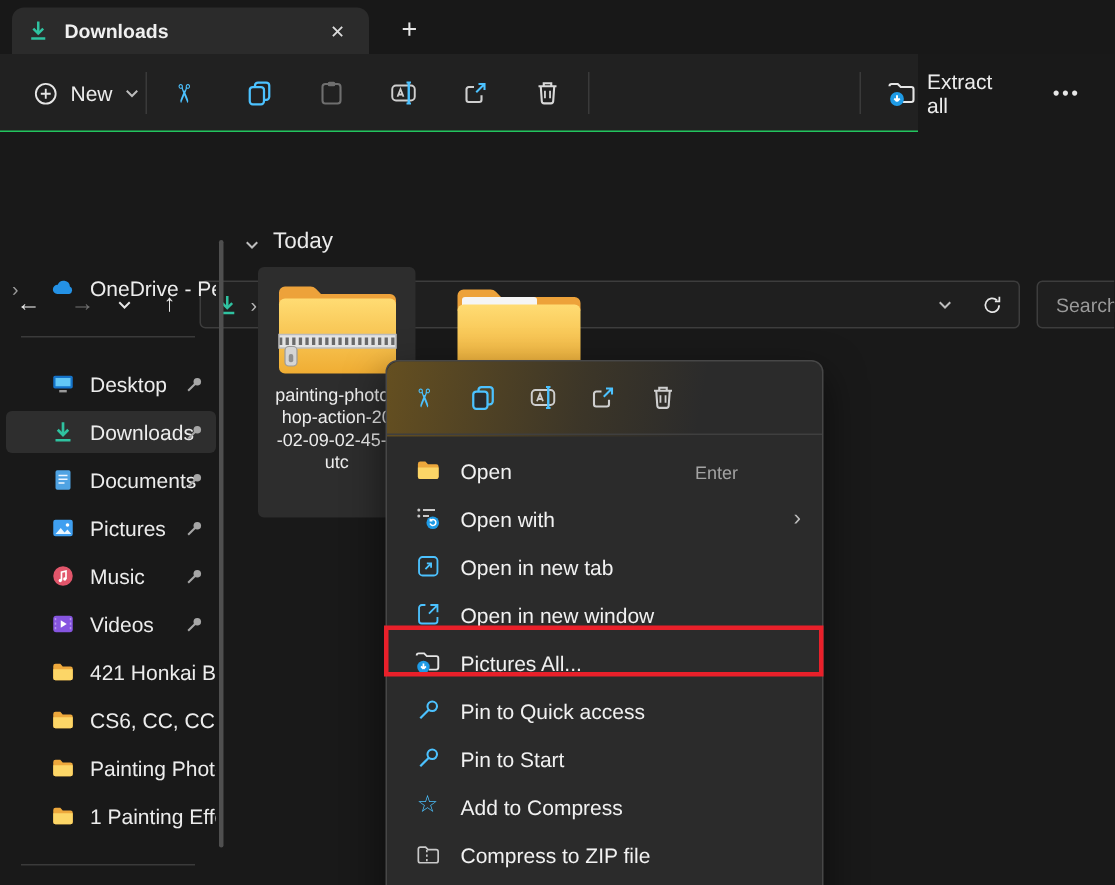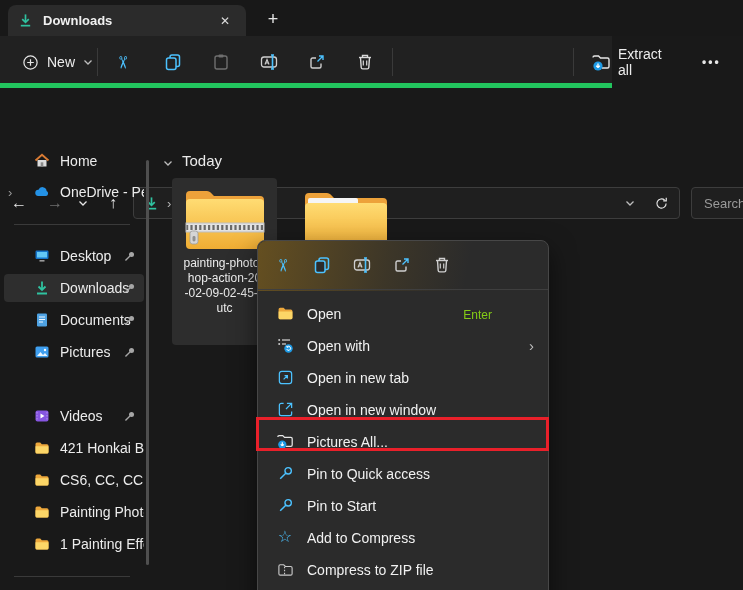--- a/index.html
+++ b/index.html
@@ -8,21 +8,21 @@
   svg{display:block}
 
   
   .titlebar{position:absolute;left:0;top:0;width:743px;height:36px;background:#181818}
   .tab{position:absolute;left:8px;top:5px;width:238px;height:31px;background:#2b2b2b;border-radius:8px 8px 0 0;display:flex;align-items:center;padding:0 10px;gap:10px}
   .tab-title{font-size:13px;font-weight:bold;color:#f0f0f0;flex:1}
   .tab-close{width:22px;height:22px;display:flex;align-items:center;justify-content:center;color:#dcdcdc;font-size:12px;border-radius:4px}
   .newtab{position:absolute;left:260px;top:7px;width:26px;height:24px;display:flex;align-items:center;justify-content:center;color:#e6e6e6;font-size:18px;border-radius:4px}
 
   
-  .toolbar{position:absolute;left:0;top:36px;width:612px;height:52px;background:#212121;--icon-bg:#212121;border-bottom:5px solid #22c55e}
+  .toolbar{position:absolute;left:0;top:36px;width:612px;height:52px;background:#212121;--icon-bg:#212121;border-bottom:1px solid #22c55e}
   .tb-btn{position:absolute;top:12px;height:28px;display:flex;align-items:center;gap:7px;padding:0 8px;border-radius:4px;color:#ececec}
   .tb-ico{width:20px;height:20px;display:flex;align-items:center;justify-content:center}
   .tb-sep{position:absolute;top:12px;width:1px;height:28px;background:#3a3a3a}
   .glyph-cut{display:inline-block;transform:rotate(90deg);color:#4cc2ff;font-size:17px;line-height:1}
   .chev{width:12px;height:12px;color:#bdbdbd}
   .more-dots{letter-spacing:2px;color:#e6e6e6;font-size:12px;font-weight:bold}
 
   
   .navbar{position:absolute;left:0;top:88px;width:743px;height:52px;background:#191919}
   .nav-arrow{position:absolute;top:102px;width:28px;height:26px;display:flex;align-items:center;justify-content:center;font-size:16px;border-radius:4px;color:#e6e6e6}
@@ -54,21 +54,21 @@
 
   
   .ctxmenu{position:absolute;left:257px;top:240px;width:292px;height:370px;background:#2b2b2b;--icon-bg:#2b2b2b;border:1px solid #474747;border-radius:8px;box-shadow:0 10px 26px rgba(0,0,0,.55)}
   .ctx-tint{position:absolute;left:0;top:0;width:100%;height:50px;border-radius:8px 8px 0 0;background:linear-gradient(100deg,rgba(158,115,22,.5),rgba(158,115,22,.15) 45%,rgba(158,115,22,0) 72%);pointer-events:none}
   .ctx-iconrow{position:absolute;left:4px;top:0;width:284px;height:48px;display:flex;align-items:center}
   .ctx-iconbtn{width:40px;height:36px;display:flex;align-items:center;justify-content:center;border-radius:4px}
   .ctx-sep{position:absolute;left:0;top:48px;width:100%;height:1px;background:#3f3f3f}
   .ctx-items{position:absolute;left:0;top:49px;width:100%}
   .ctx-item{height:32px;display:flex;align-items:flex-end;padding:0 14px 0 18px;gap:13px;color:#f1f1f1;font-size:14px}
   .ctx-item .mi{width:18px;height:18px;display:flex;align-items:center;justify-content:center;flex:none}
-  .ctx-shortcut{margin-left:auto;margin-right:42px;color:#84cc16;font-size:12px}
+  .ctx-shortcut{margin-left:auto;margin-right:42px;color:#a3a3a3;font-size:12px}
   .ctx-sub{margin-left:auto;color:#bdbdbd;font-size:15px}
   .star-glyph{color:#4cc2ff;font-size:16px;line-height:1}
 
   .red-box{position:absolute;left:256px;top:417px;width:293px;height:34px;border:3px solid #e9202a;z-index:60;pointer-events:none}
 </style>
 </head>
 <body>
 
 <div id="root">
 
@@ -208,30 +208,20 @@
       </span>
     </div>
 
     <div class="searchbox">
       <span>Search Downloads</span>
     </div>
   </div>
 
   <div class="sidebar">
 
-    <div class="sb-row" style="top:7px">
-      <span class="sb-ico">
-        <svg width="16" height="16" viewBox="0 0 16 16">
-            <path d="M3.5 7v6.5h9V7z" fill="#dcdcdc"></path>
-            <path d="M1.5 7.5L8 1.8l6.5 5.7" stroke="#d87a33" stroke-width="1.9" fill="none"></path>
-            <rect x="6.7" y="9.3" width="2.6" height="4.2" fill="#8a8a8a"></rect>
-          </svg>
-      </span>
-      <span class="sb-label">Home</span>
-    </div>
 
     <div class="sb-row" style="top:38px">
       <span class="sb-chev">›</span>
       <span class="sb-ico">
         <svg width="16" height="16" viewBox="0 0 16 16">
             <path d="M4.2 12a3.1 3.1 0 0 1 .3-6.2A4.2 4.2 0 0 1 12.6 7a2.7 2.7 0 0 1-.4 5z" fill="#2492e6"></path>
           </svg>
       </span>
       <span class="sb-label">OneDrive - Personal</span>
     </div>
@@ -298,20 +288,37 @@
       </span>
       <span class="sb-label">Pictures</span>
       <span class="sb-pin">
         <svg width="13" height="13" viewBox="0 0 16 16">
             <circle cx="10.5" cy="5.5" r="3.1" fill="#a6a6a6"></circle>
             <path d="M8.6 7.4L3 13" stroke="#a6a6a6" stroke-width="1.7"></path>
           </svg>
       </span>
     </div>
 
+    <div class="sb-row" style="top:230px">
+      <span class="sb-ico">
+        <svg width="16" height="16" viewBox="0 0 16 16">
+            <circle cx="8" cy="8" r="6.5" fill="#e2566b"></circle>
+            <path d="M7 11V5.5l3-.8V10" stroke="#fff" stroke-width="1.1" fill="none"></path>
+            <circle cx="6.2" cy="11" r="1.1" fill="#fff"></circle>
+            <circle cx="9.2" cy="10" r="1.1" fill="#fff"></circle>
+          </svg>
+      </span>
+      <span class="sb-label">Music</span>
+      <span class="sb-pin">
+        <svg width="13" height="13" viewBox="0 0 16 16">
+            <circle cx="10.5" cy="5.5" r="3.1" fill="#a6a6a6"></circle>
+            <path d="M8.6 7.4L3 13" stroke="#a6a6a6" stroke-width="1.7"></path>
+          </svg>
+      </span>
+    </div>
 
     <div class="sb-row" style="top:262px">
       <span class="sb-ico">
         <svg width="16" height="16" viewBox="0 0 16 16">
             <rect x="1.5" y="2.5" width="13" height="11" rx="2" fill="#8655e0"></rect>
             <path d="M6.5 5.5v5l4-2.5z" fill="#fff"></path>
             <path d="M3 4v8M13 4v8" stroke="#b592f0" stroke-width="1" stroke-dasharray="1.5 1.5"></path>
           </svg>
       </span>
       <span class="sb-label">Videos</span>

